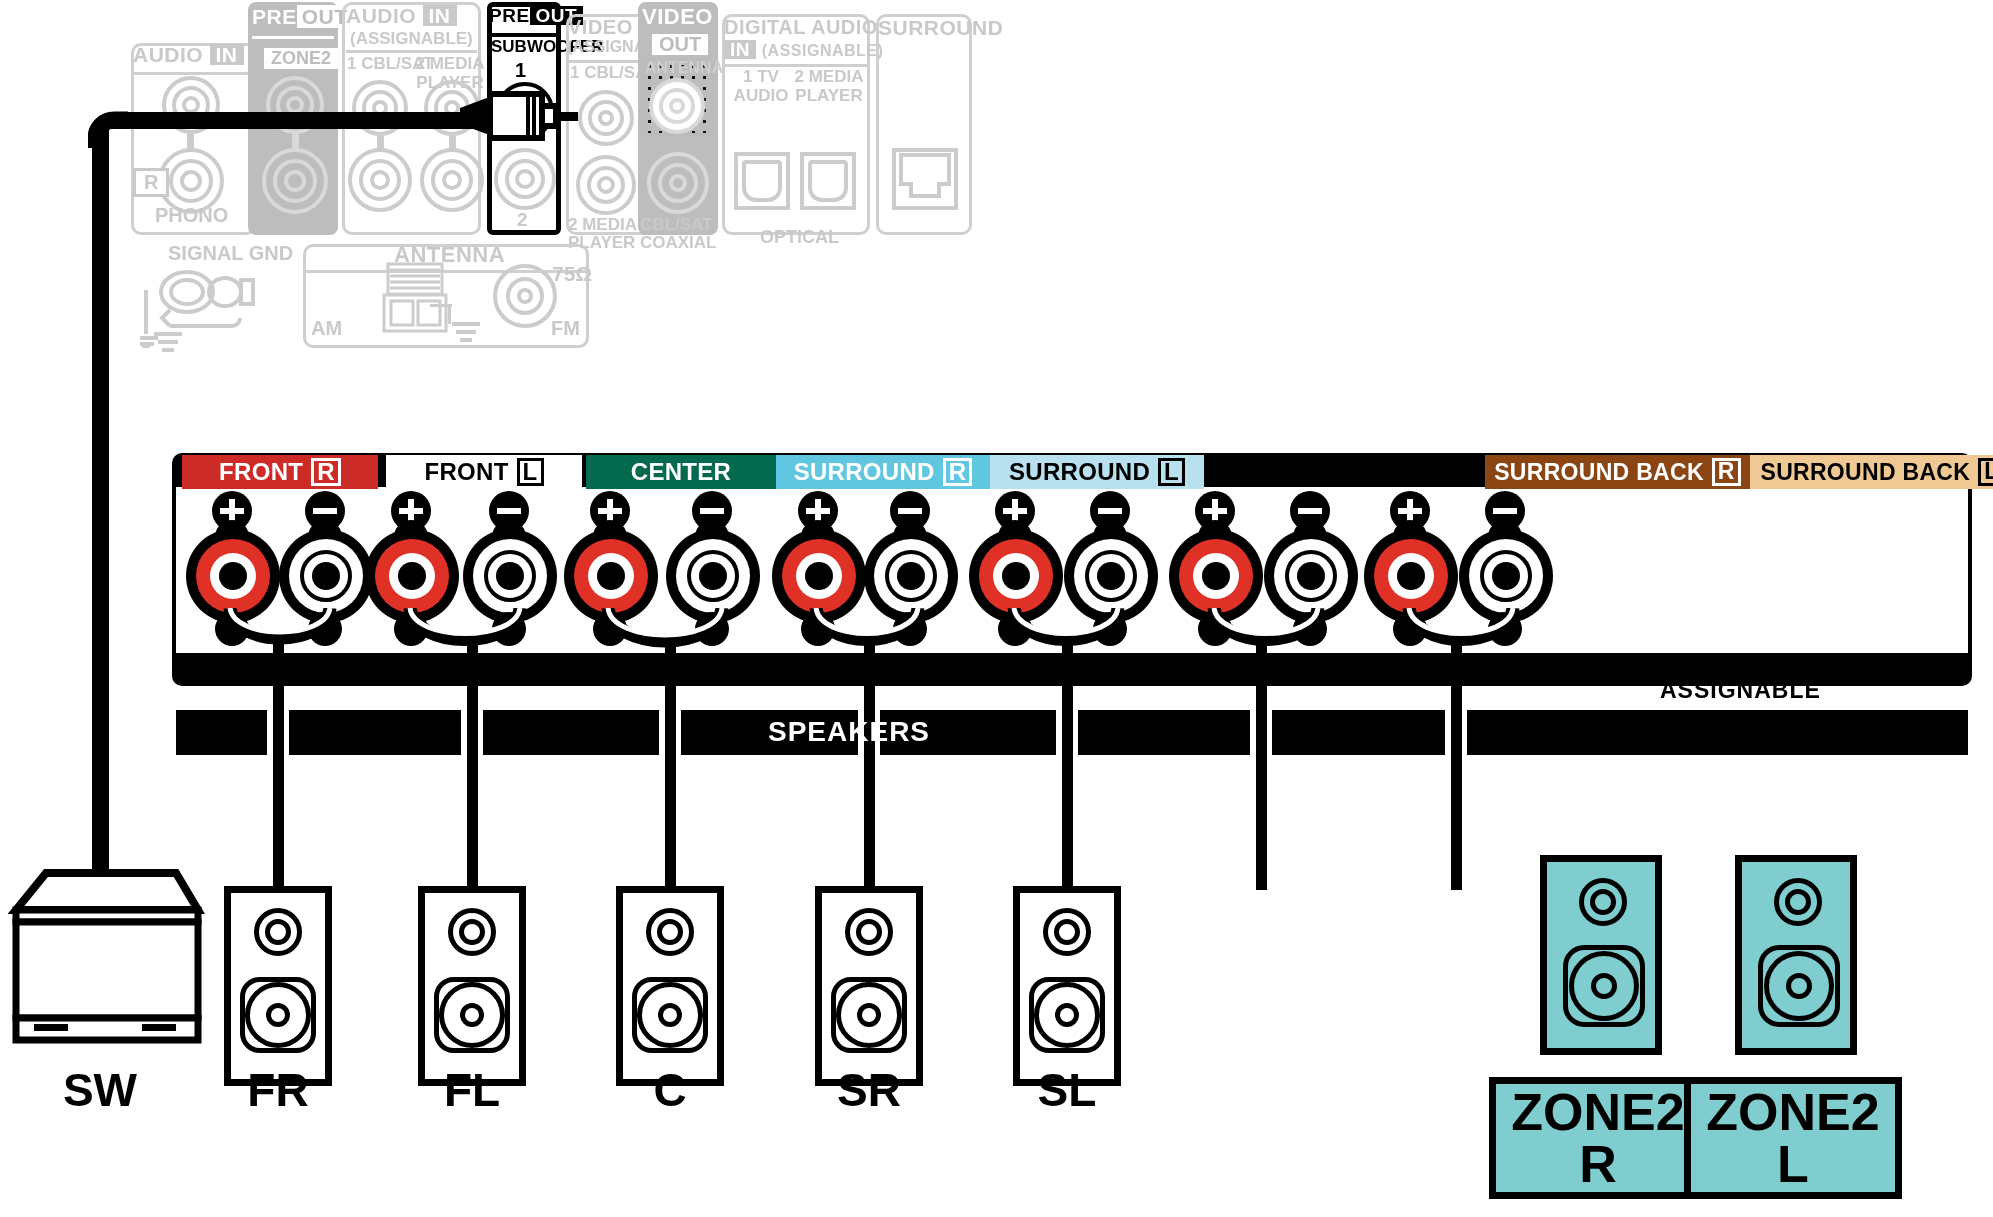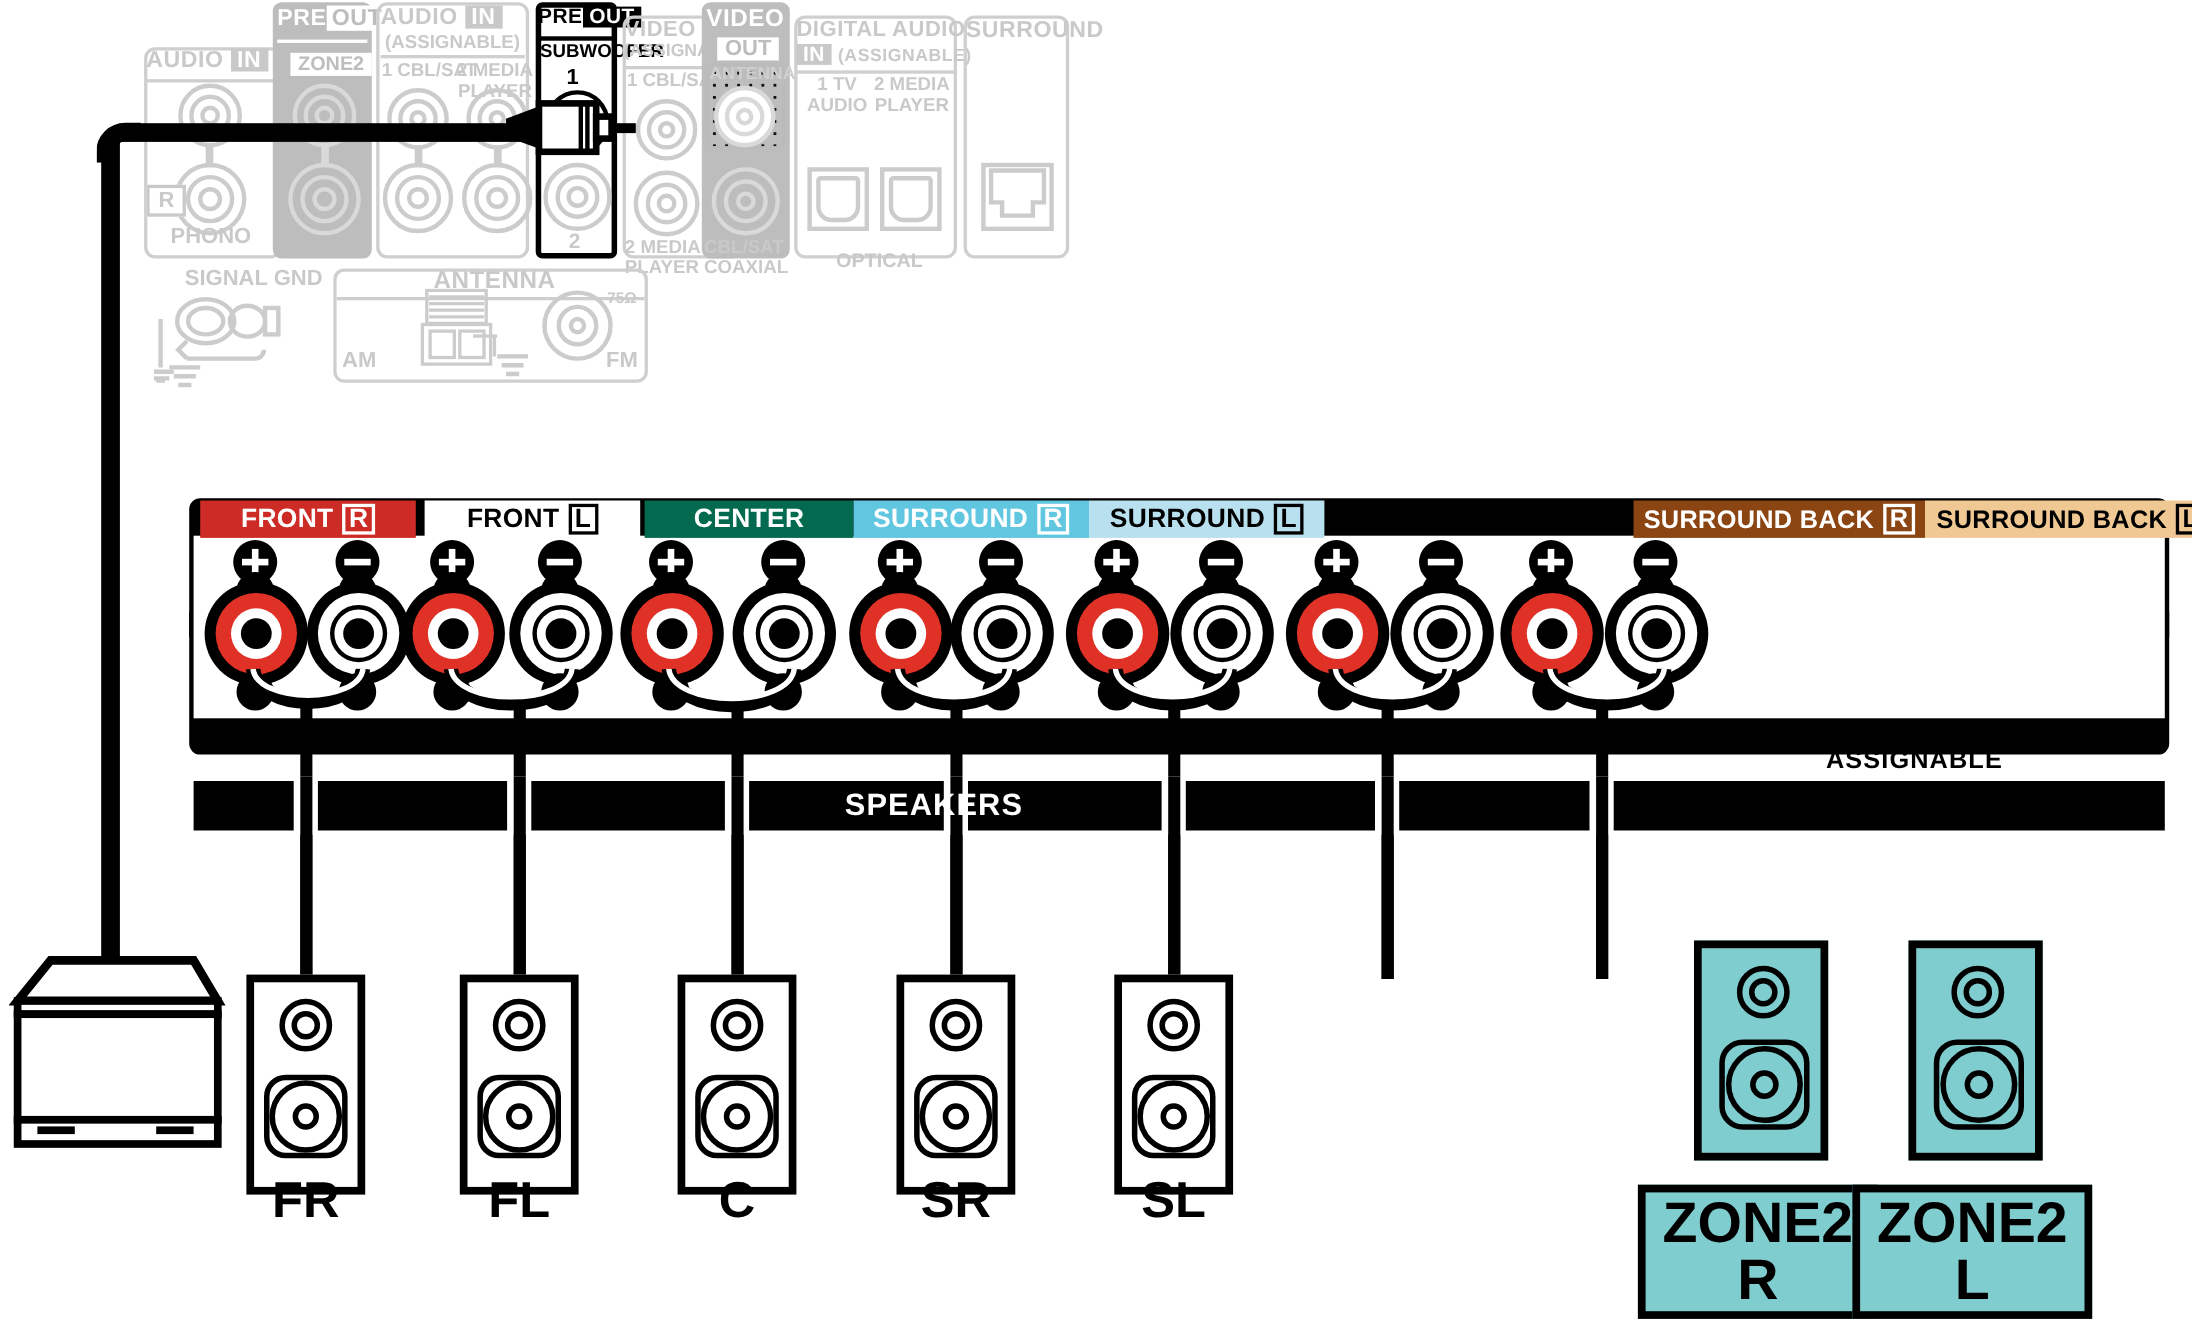--- a/index.html
+++ b/index.html
@@ -229,21 +229,21 @@
   </svg>
   <div class="small" style="left:311px;top:318px;font-size:20px;">AM</div>
   <svg class="abs" style="left:448px;top:320px;" width="40" height="26" viewBox="0 0 40 26">
     <path d="M4 4 H32 M8 12 H28 M12 20 H24" stroke="#cccccc" stroke-width="4"></path>
   </svg>
   <div class="abs" style="left:448px;top:306px;width:3px;height:18px;background:#cccccc;"></div>
   <div class="abs" style="left:430px;top:304px;width:22px;height:3px;background:#cccccc;"></div>
   <div class="rca rcaO" style="left:493px;top:264px;width:64px;height:64px;"></div>
   <div class="rca rcaM" style="left:506px;top:277px;width:38px;height:38px;"></div>
   <div class="rca rcaI" style="left:517px;top:288px;width:16px;height:16px;"></div>
-  <div class="small" style="left:552px;top:263px;font-size:14px;">75Ω</div>
+  <div class="small" style="left:552px;top:263px;font-size:21px;">75Ω</div>
   <div class="small" style="left:551px;top:318px;font-size:20px;">FM</div>
 
   <div class="cable" style="left:110px;top:112px;width:385px;height:17px;"></div>
   <div class="cable" style="left:92px;top:128px;width:17px;height:742px;"></div>
   <svg class="abs" style="left:88px;top:108px;" width="40" height="40" viewBox="0 0 40 40">
     <path d="M40 12 H26 a18 18 0 0 0 -18 18 V40" fill="none" stroke="#000" stroke-width="17"></path>
   </svg>
   <svg class="abs" style="left:460px;top:86px;" width="120" height="60" viewBox="0 0 120 60">
     <path d="M0 22 L32 10 V50 L0 38 Z" fill="#000"></path>
     <rect x="30" y="8" width="52" height="44" fill="#fff" stroke="#000" stroke-width="6"></rect>
@@ -462,20 +462,21 @@
   <div class="blab" style="left:768px;top:716px;font-size:28px;color:#fff;letter-spacing:1px;">SPEAKERS</div>
 
   <svg class="abs" style="left:8px;top:855px;" width="200" height="200" viewBox="0 0 200 200">
     <path d="M8 55 L38 18 H168 L190 55 Z" fill="#fff" stroke="#000" stroke-width="8"></path>
     <rect x="8" y="55" width="182" height="12" fill="#fff" stroke="#000" stroke-width="7"></rect>
     <rect x="8" y="67" width="182" height="96" fill="#fff" stroke="#000" stroke-width="7"></rect>
     <rect x="8" y="163" width="182" height="22" fill="#fff" stroke="#000" stroke-width="7"></rect>
     <rect x="26" y="169" width="34" height="7" fill="#000"></rect>
     <rect x="134" y="169" width="34" height="7" fill="#000"></rect>
   </svg>
+  <div class="blab" style="left:0px;top:1063px;width:200px;font-size:46px;">SW</div>
 
   <div class="spk" style="left:224px;top:886px;width:108px;height:200px;"></div>
   <div class="tw" style="left:254px;top:908px;width:48px;height:48px;"></div>
   <div class="tw" style="left:265px;top:919px;width:26px;height:26px;"></div>
   <div class="wf" style="left:240px;top:977px;width:76px;height:76px;"></div>
   <div class="wf2" style="left:245px;top:982px;width:66px;height:66px;"></div>
   <div class="wfc" style="left:266px;top:1003px;width:24px;height:24px;"></div>
   <div class="blab" style="left:198px;top:1063px;width:160px;font-size:46px;">FR</div>
 
   <div class="spk" style="left:418px;top:886px;width:108px;height:200px;"></div>

